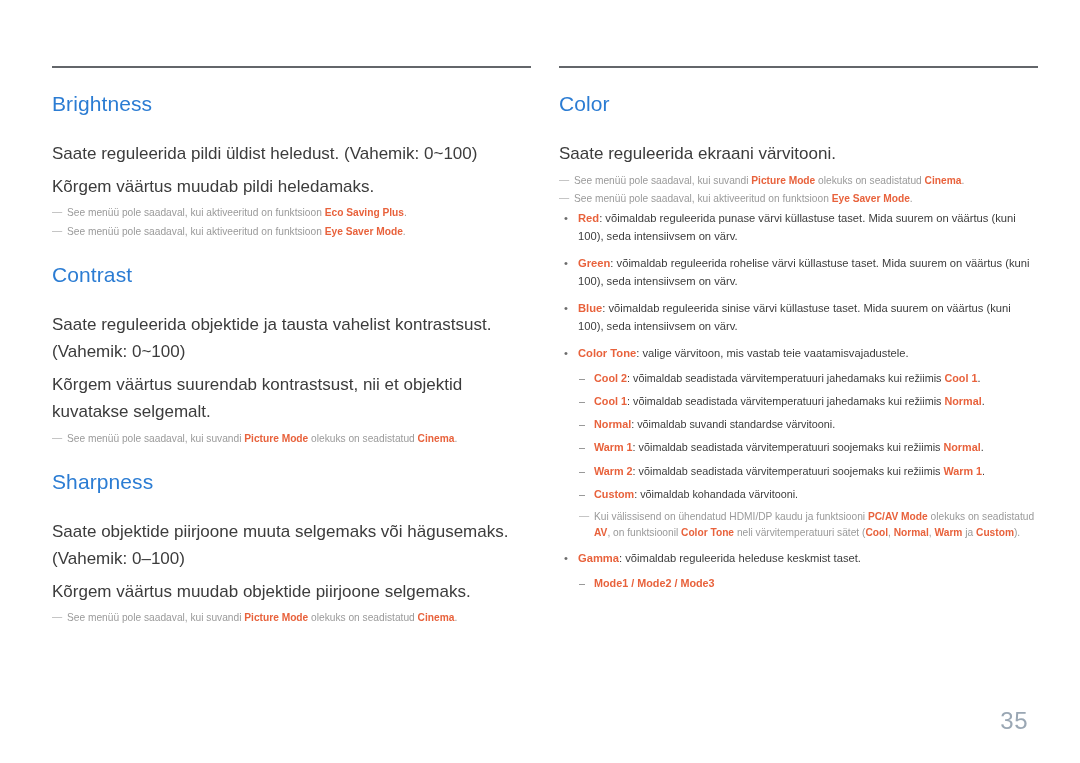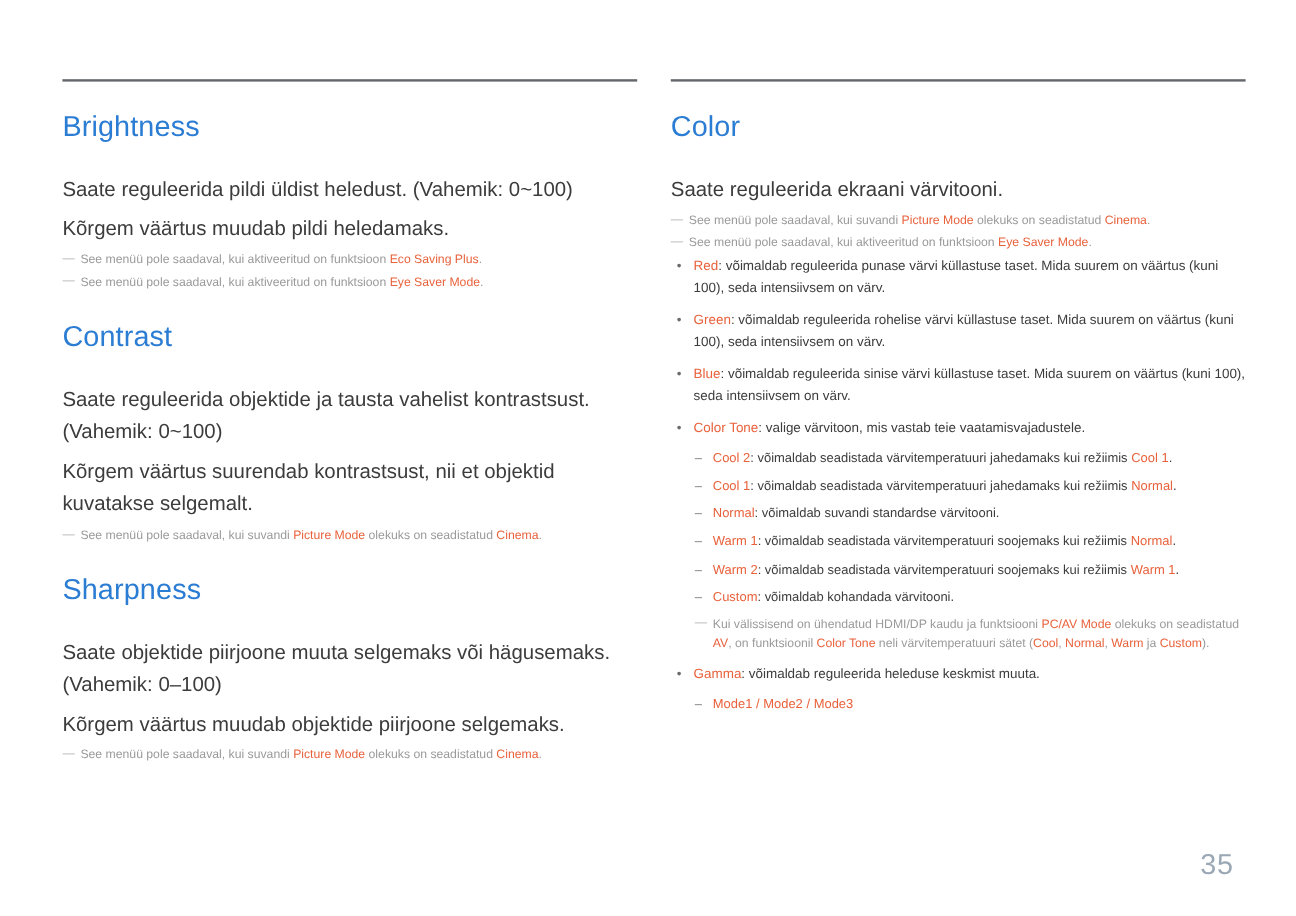--- a/index.html
+++ b/index.html
@@ -32,21 +32,21 @@
   .col {
     width: 479px;
     flex: 0 0 479px;
   }
   .rule {
     height: 0;
     border-top: 2px solid #63666a;
     margin-bottom: 24px;
   }
   h2.section-title {
-    font-size: 24px;
+    font-size: 21px;
     font-weight: 400;
     color: #2b7cd3;
     margin: 0 0 24px 0;
     letter-spacing: 0.1px;
   }
   .section + .section {
     margin-top: 23px;
   }
   p.body-line {
     font-size: 17px;
@@ -64,21 +64,21 @@
   }
   .note .note-dash {
     position: absolute;
     left: 0;
     top: -1px;
     color: #b4b4b4;
     font-size: 10.2px;
   }
   .accent-b {
     color: #e8623c;
-    font-weight: normal;
+    font-weight: bold;
     text-align: center;
   }
   ul.bullets {
     list-style: none;
     margin: 0;
     padding: 0;
   }
   ul.bullets > li {
     position: relative;
     padding-left: 19px;
@@ -240,21 +240,21 @@
             </ul>
 
             <div class="note indented">
               <span class="note-dash">—</span>
               <span>Kui välissisend on ühendatud HDMI/DP kaudu ja funktsiooni </span><span class="accent-b">PC/AV Mode</span><span> olekuks on seadistatud </span><span class="accent-b">AV</span><span>, on funktsioonil </span><span class="accent-b">Color Tone</span><span> neli värvitemperatuuri sätet (</span><span class="accent-b">Cool</span><span>, </span><span class="accent-b">Normal</span><span>, </span><span class="accent-b">Warm</span><span> ja </span><span class="accent-b">Custom</span><span>).</span>
             </div>
           </li>
 
           <li>
             <span class="dot">•</span>
-            <span class="accent-b">Gamma</span><span>: võimaldab reguleerida heleduse keskmist muuta.</span>
+            <span class="accent-b">Gamma</span><span>: võimaldab reguleerida heleduse keskmist taset.</span>
             <ul class="sub">
               <li>
                 <span class="dash">–</span>
                 <span class="accent-b">Mode1 / Mode2 / Mode3</span>
               </li>
             </ul>
           </li>
 
         </ul>
       </div>

